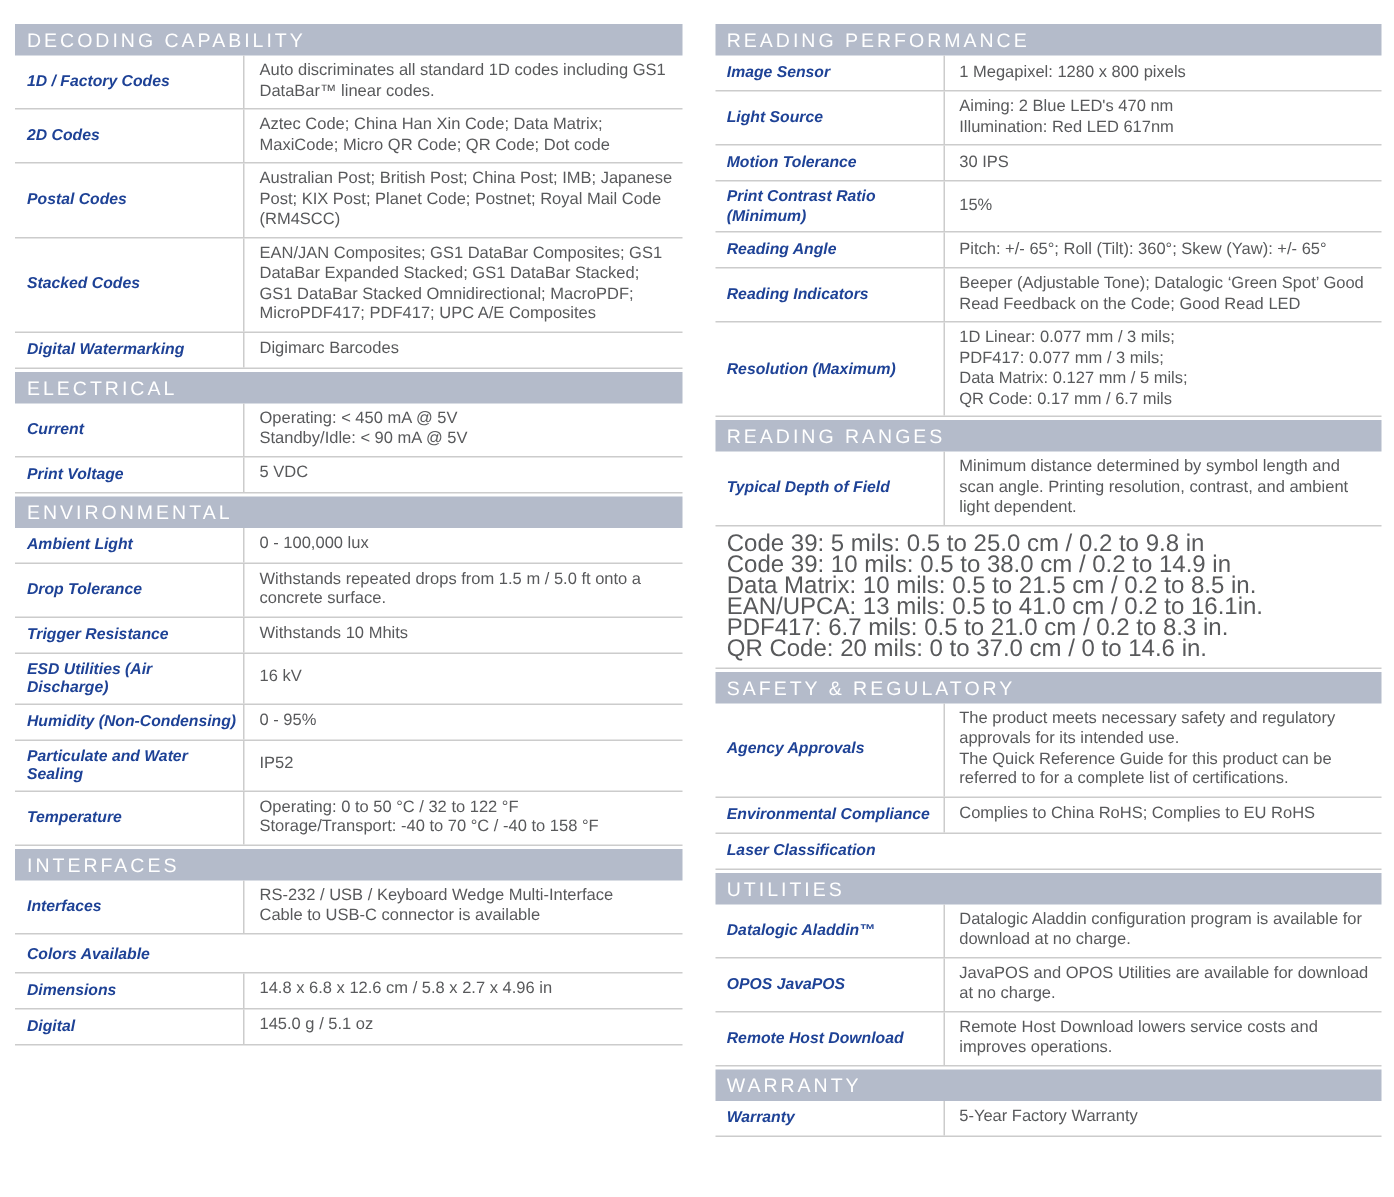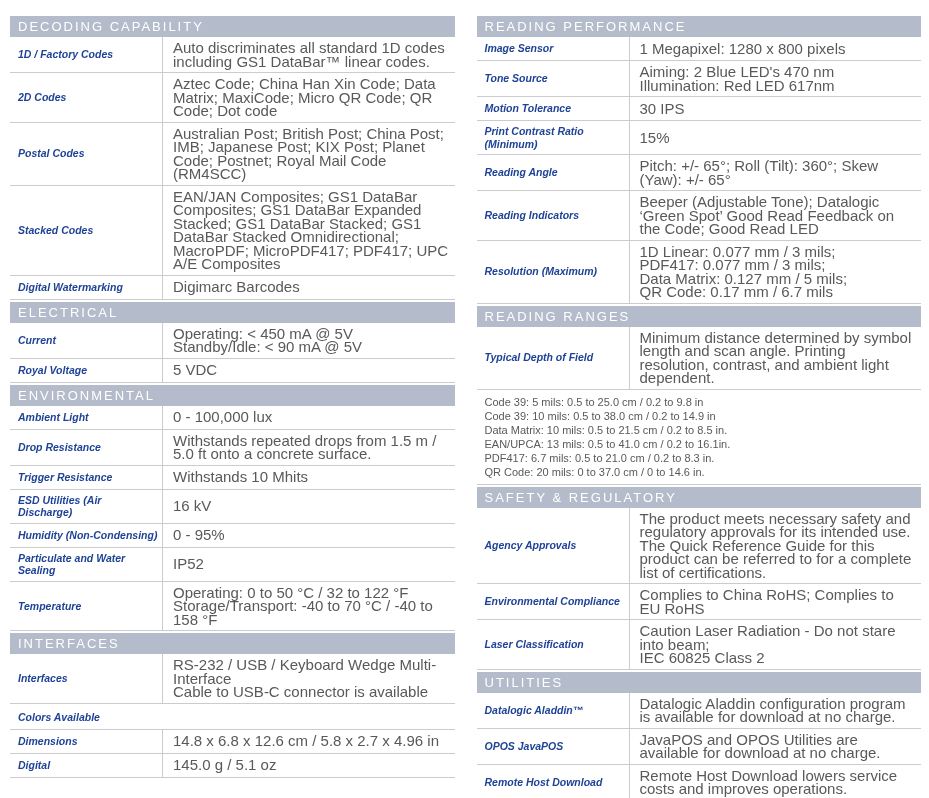--- a/index.html
+++ b/index.html
@@ -53,29 +53,29 @@
     line-height:12.5px;
   }
   .val{
     flex:1 1 auto;
     min-width:0;
     border-left:1px solid var(--divider);
     display:flex;
     align-items:center;
     padding:4px 6px 4px 10px;
     color:var(--value-color);
-    font-size:15px;
+    font-size:11px;
     line-height:13.5px;
     white-space:pre-line;
   }
   .note{
     border-bottom:1px solid var(--divider);
     padding:5px 6px 5px 8px;
     color:var(--value-color);
-    font-size:11px;
+    font-size:16px;
     line-height:14px;
     white-space:pre-line;
   }
 </style>
 </head>
 <body>
 
 <div class="sheet">
   <div class="col" id="col-left">
       <div class="section">
@@ -102,32 +102,32 @@
         </div>
       </div>
       <div class="section">
         <div class="section-header">ELECTRICAL</div>
         <div class="row">
           <div class="label">Current</div>
           <div class="val">Operating: &lt; 450 mA @ 5V
 Standby/Idle: &lt; 90 mA @ 5V</div>
         </div>
         <div class="row">
-          <div class="label">Royal Voltage</div>
+          <div class="label">Print Voltage</div>
           <div class="val">5 VDC</div>
         </div>
       </div>
       <div class="section">
         <div class="section-header">ENVIRONMENTAL</div>
         <div class="row">
           <div class="label">Ambient Light</div>
           <div class="val">0 - 100,000 lux</div>
         </div>
         <div class="row">
-          <div class="label">Drop Resistance</div>
+          <div class="label">Drop Tolerance</div>
           <div class="val">Withstands repeated drops from 1.5 m / 5.0 ft onto a concrete surface.</div>
         </div>
         <div class="row">
           <div class="label">Trigger Resistance</div>
           <div class="val">Withstands 10 Mhits</div>
         </div>
         <div class="row">
           <div class="label">ESD Utilities (Air Discharge)</div>
           <div class="val">16 kV</div>
         </div>
@@ -168,21 +168,21 @@
       </div>
     </div>
   <div class="col" id="col-right">
       <div class="section">
         <div class="section-header">READING PERFORMANCE</div>
         <div class="row">
           <div class="label">Image Sensor</div>
           <div class="val">1 Megapixel: 1280 x 800 pixels</div>
         </div>
         <div class="row">
-          <div class="label">Tone Source</div>
+          <div class="label">Light Source</div>
           <div class="val">Aiming: 2 Blue LED's 470 nm
 Illumination: Red LED 617nm</div>
         </div>
         <div class="row">
           <div class="label">Motion Tolerance</div>
           <div class="val">30 IPS</div>
         </div>
         <div class="row">
           <div class="label">Print Contrast Ratio (Minimum)</div>
           <div class="val">15%</div>
@@ -222,22 +222,20 @@
           <div class="label">Agency Approvals</div>
           <div class="val">The product meets necessary safety and regulatory approvals for its intended use.
 The Quick Reference Guide for this product can be referred to for a complete list of certifications.</div>
         </div>
         <div class="row">
           <div class="label">Environmental Compliance</div>
           <div class="val">Complies to China RoHS; Complies to EU RoHS</div>
         </div>
         <div class="row">
           <div class="label">Laser Classification</div>
-          <div class="val">Caution Laser Radiation - Do not stare into beam;
-IEC 60825 Class 2</div>
         </div>
       </div>
       <div class="section">
         <div class="section-header">UTILITIES</div>
         <div class="row">
           <div class="label">Datalogic Aladdin™</div>
           <div class="val">Datalogic Aladdin configuration program is available for download at no charge.</div>
         </div>
         <div class="row">
           <div class="label">OPOS JavaPOS</div>

